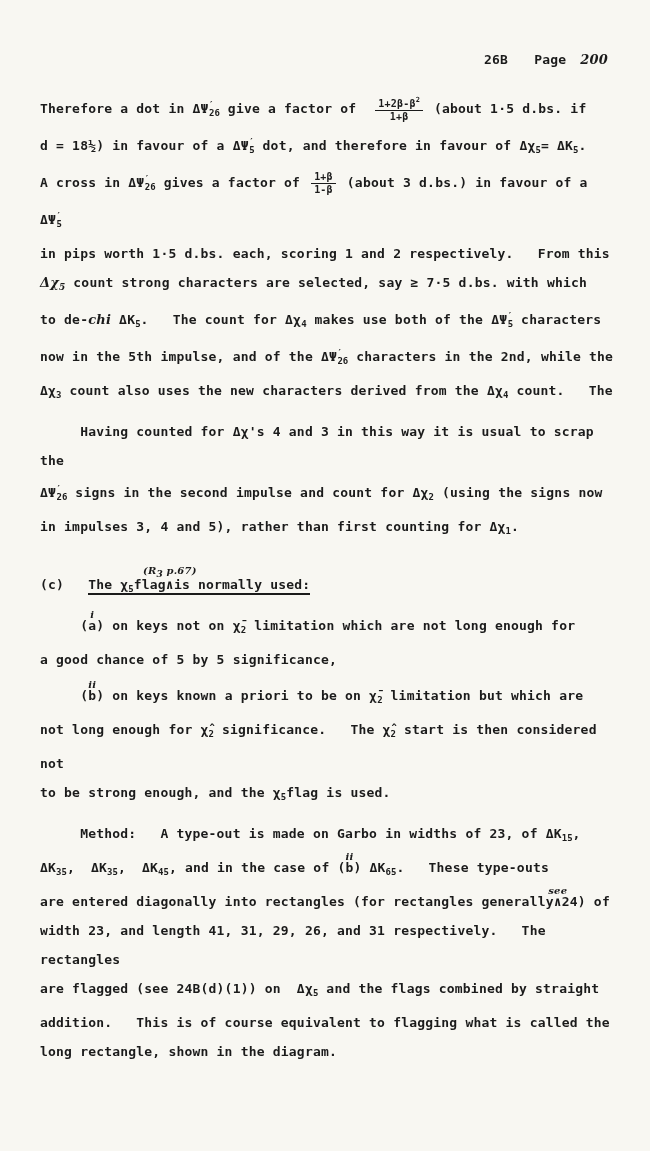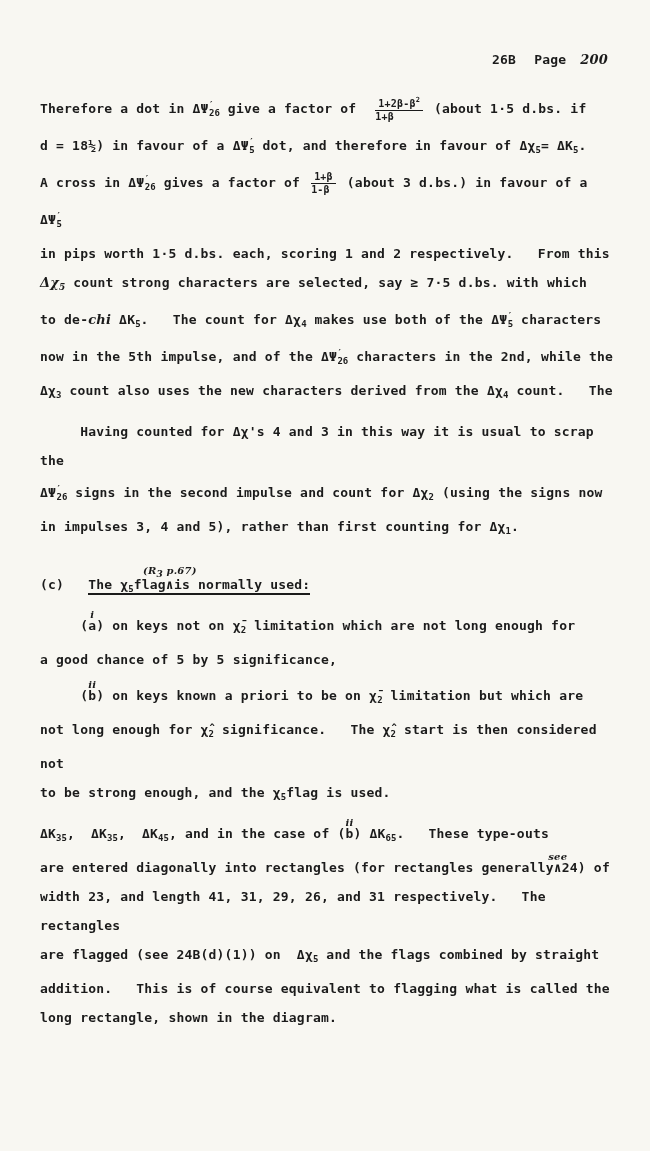--- a/index.html
+++ b/index.html
@@ -2,29 +2,29 @@
 <html><head>
 <meta charset="utf-8">
 <style>
   html,body{margin:0;padding:0;background:#9a9a9a;}
   .page{
     width:650px;height:1151px;margin:0 auto;position:relative;overflow:hidden;
     box-sizing:border-box;padding:16px 30px 0 40px;
     font-family:"DejaVu Sans Mono",monospace;font-weight:700;font-size:13px;
     letter-spacing:.2px;
   }
-  .page-header{display:flex;justify-content:flex-end;align-items:baseline;gap:18px;padding-right:12px;}
+  .page-header{display:flex;justify-content:flex-end;align-items:baseline;gap:26px;padding-right:12px;}
   .pg{display:flex;gap:14px;align-items:flex-end;}
   .doc{margin-top:24px;}
   .line{white-space:pre-wrap;line-height:29px;min-height:29px;}
   sub{font-size:9px;vertical-align:-3px;letter-spacing:0;}
   sup{font-size:9px;vertical-align:5px;letter-spacing:0;}
   sup + sub{margin-left:-5px;text-align:right;}
   .hand{font-family:"DejaVu Serif",serif;font-style:italic;font-weight:700;margin-top:36px;}
-  .frac{display:inline-block;vertical-align:middle;line-height:1;margin:0 3px;}
+  .frac{display:inline-block;vertical-align:middle;text-align:center;line-height:1;margin:0 3px;}
   .frac .num{display:block;border-bottom:1.5px solid currentColor;padding:0 3px 1px;font-size:10px;}
   .frac .den{display:block;padding-top:1px;font-size:10px;}
   .frac sub,.frac sup{font-size:7px;}
   .abv{position:relative;display:inline-block;}
   .abv-top{position:absolute;bottom:70%;left:50%;transform:translateX(-50%);font-size:10px;line-height:1;white-space:nowrap;}
   .ul{border-bottom:2px solid currentColor;padding-bottom:1px;}
   .block.para{margin-top:7px;}
   .block.para:first-child{margin-top:0;}
   .block.heading{margin-top:24px;}
 </style>
@@ -61,20 +61,21 @@
       <div class="block para">
         <div class="line">     (<span class="abv"><span class="abv-top hand">i</span>a</span>) on keys not on χ̄<sub>2</sub> limitation which are not long enough for</div>
         <div class="line">a good chance of 5 by 5 significance,</div>
       </div>
       <div class="block para">
         <div class="line">     (<span class="abv"><span class="abv-top hand">ii</span>b</span>) on keys known a priori to be on χ̄<sub>2</sub> limitation but which are</div>
         <div class="line">not long enough for χ̂<sub>2</sub> significance.   The χ̂<sub>2</sub> start is then considered not</div>
         <div class="line">to be strong enough, and the χ<sub>5</sub>flag is used.</div>
       </div>
       <div class="block para">
+        <div class="line">     Method:   A type-out is made on Garbo in widths of 23, of ΔK<sub>15</sub>,</div>
         <div class="line">ΔK<sub>35</sub>,  ΔK<sub>35</sub>,  ΔK<sub>45</sub>, and in the case of (<span class="abv"><span class="abv-top hand">ii</span>b</span>) ΔK<sub>65</sub>.   These type-outs</div>
         <div class="line">are entered diagonally into rectangles (for rectangles generally<span class="abv"><span class="abv-top hand">see</span>∧</span>24) of</div>
         <div class="line">width 23, and length 41, 31, 29, 26, and 31 respectively.   The rectangles</div>
         <div class="line">are flagged (see 24B(d)(1)) on  Δχ<sub>5</sub> and the flags combined by straight</div>
         <div class="line">addition.   This is of course equivalent to flagging what is called the</div>
         <div class="line">long rectangle, shown in the diagram.</div>
       </div>
     </div>
 </div>
 

